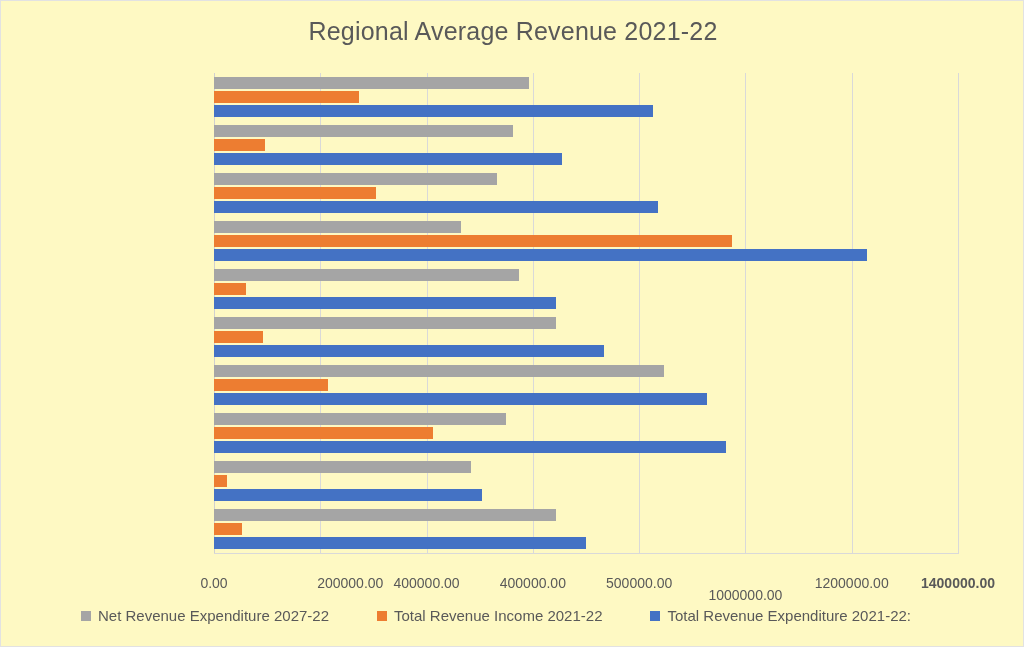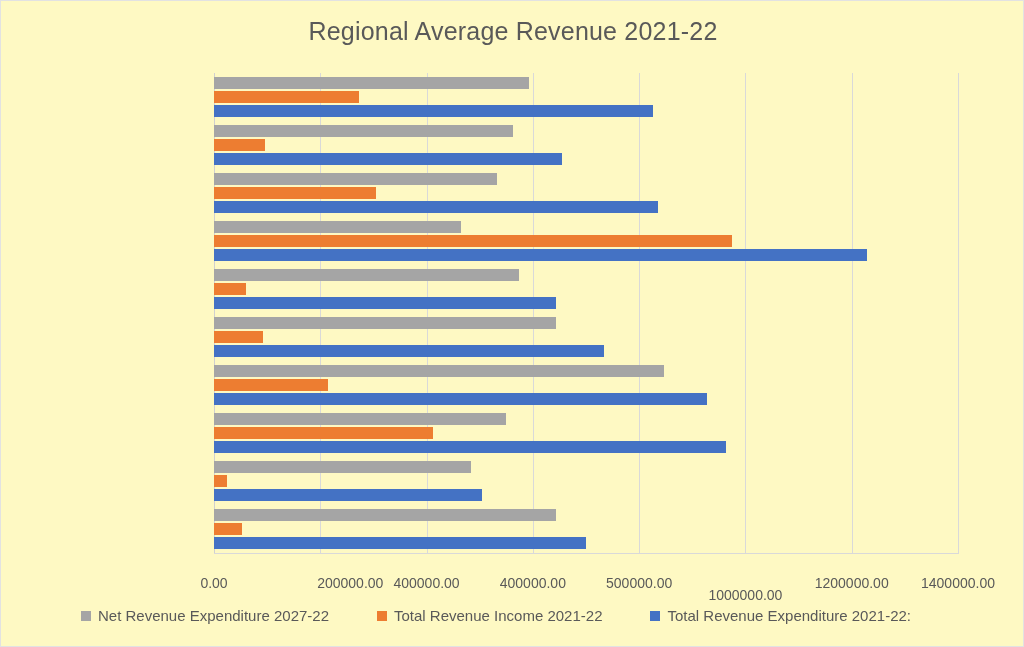--- a/index.html
+++ b/index.html
@@ -203,21 +203,21 @@
   <div class="axis-baseline"></div>
 
   <div id="x-ticks">
       <div class="x-tick" style="left: 0px;">0.00</div>
       <div class="x-tick" style="left: 106.286px; margin-left: 30px;">200000.00</div>
       <div class="x-tick" style="left: 212.571px;">400000.00</div>
       <div class="x-tick" style="left: 318.857px;">400000.00</div>
       <div class="x-tick" style="left: 425.143px;">500000.00</div>
       <div class="x-tick" style="left: 531.429px; margin-top: 12px;">1000000.00</div>
       <div class="x-tick" style="left: 637.714px;">1200000.00</div>
-      <div class="x-tick" style="left: 744px;">1400000.00</div>
+      <div class="x-tick" style="left: 744px; font-weight: bold;">1400000.00</div>
     </div>
 
   <div id="legend">
       <div class="legend-item">
         <span class="legend-swatch" style="background: rgb(165, 165, 165);"></span>
         <span class="legend-text">Net Revenue Expenditure 2027-22</span>
       </div>
       <div class="legend-item">
         <span class="legend-swatch" style="background: rgb(237, 125, 49);"></span>
         <span class="legend-text">Total Revenue Income 2021-22</span>

